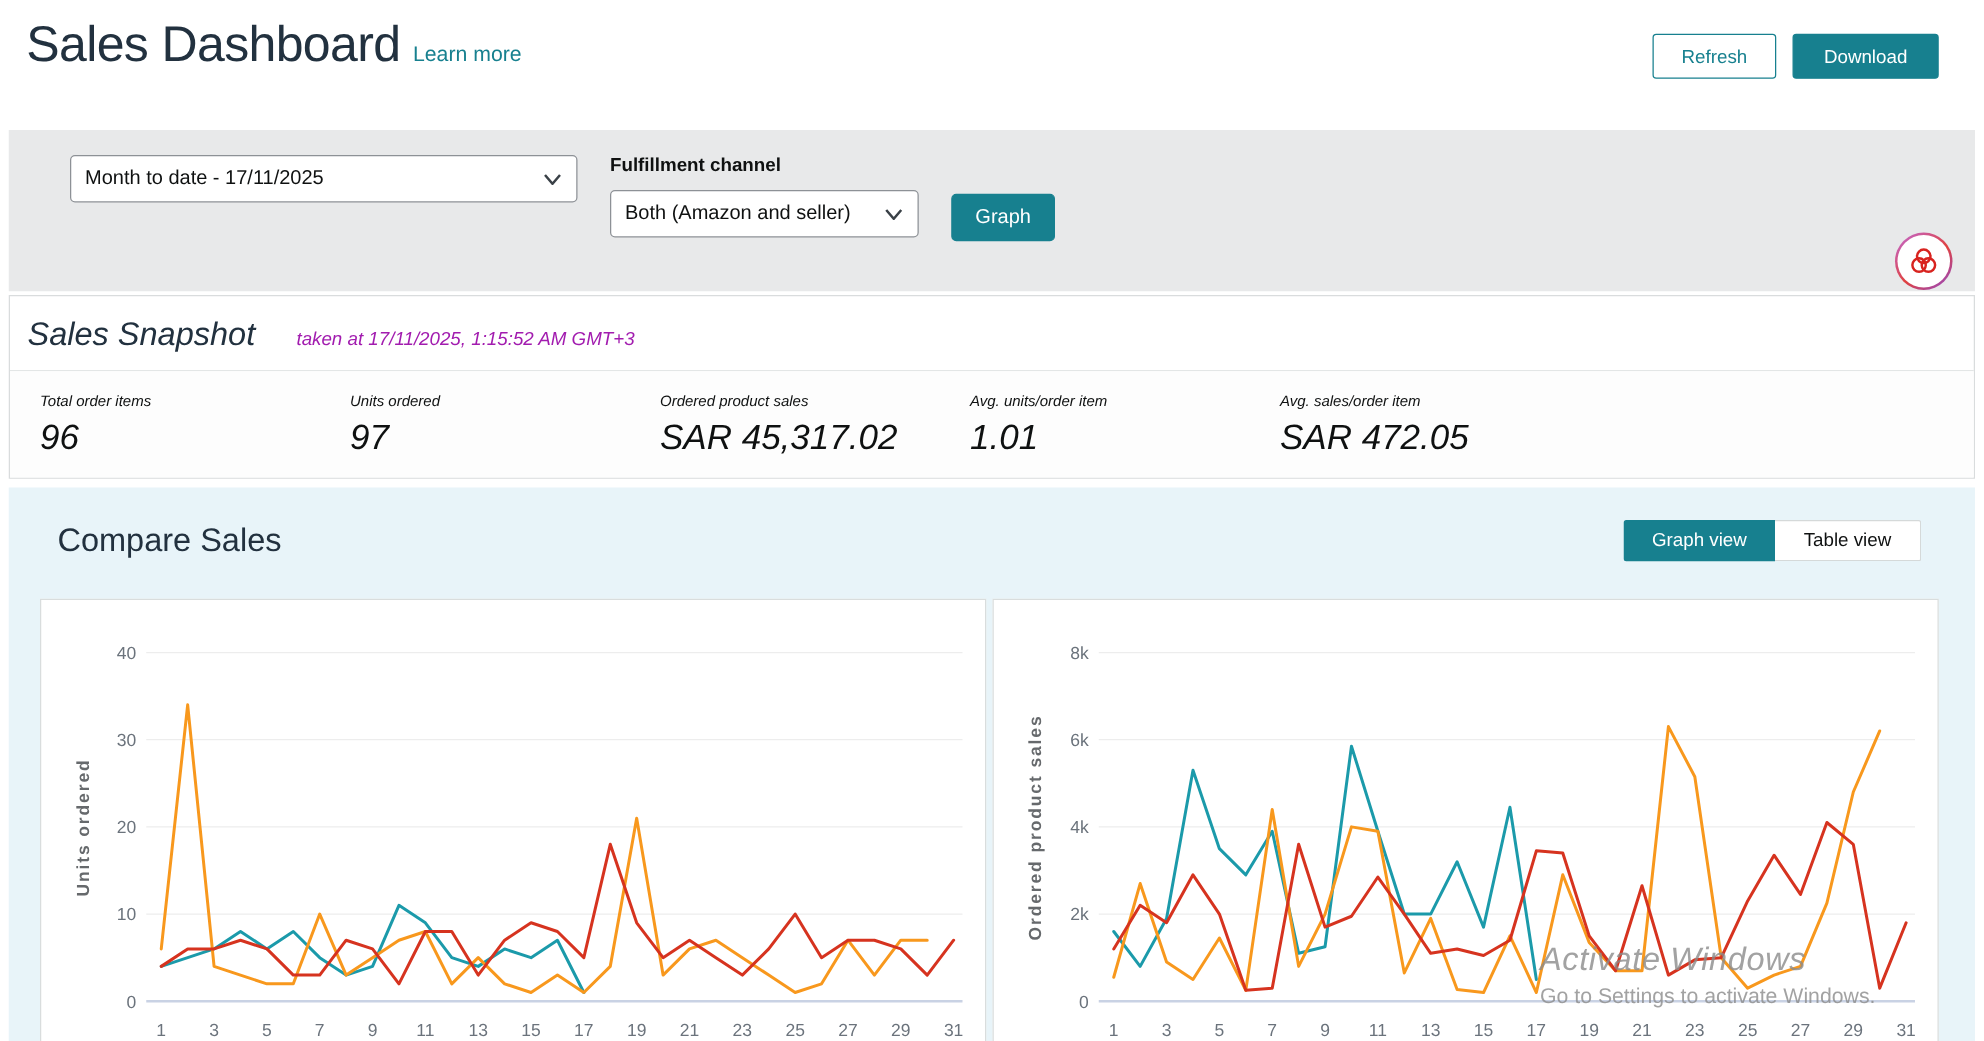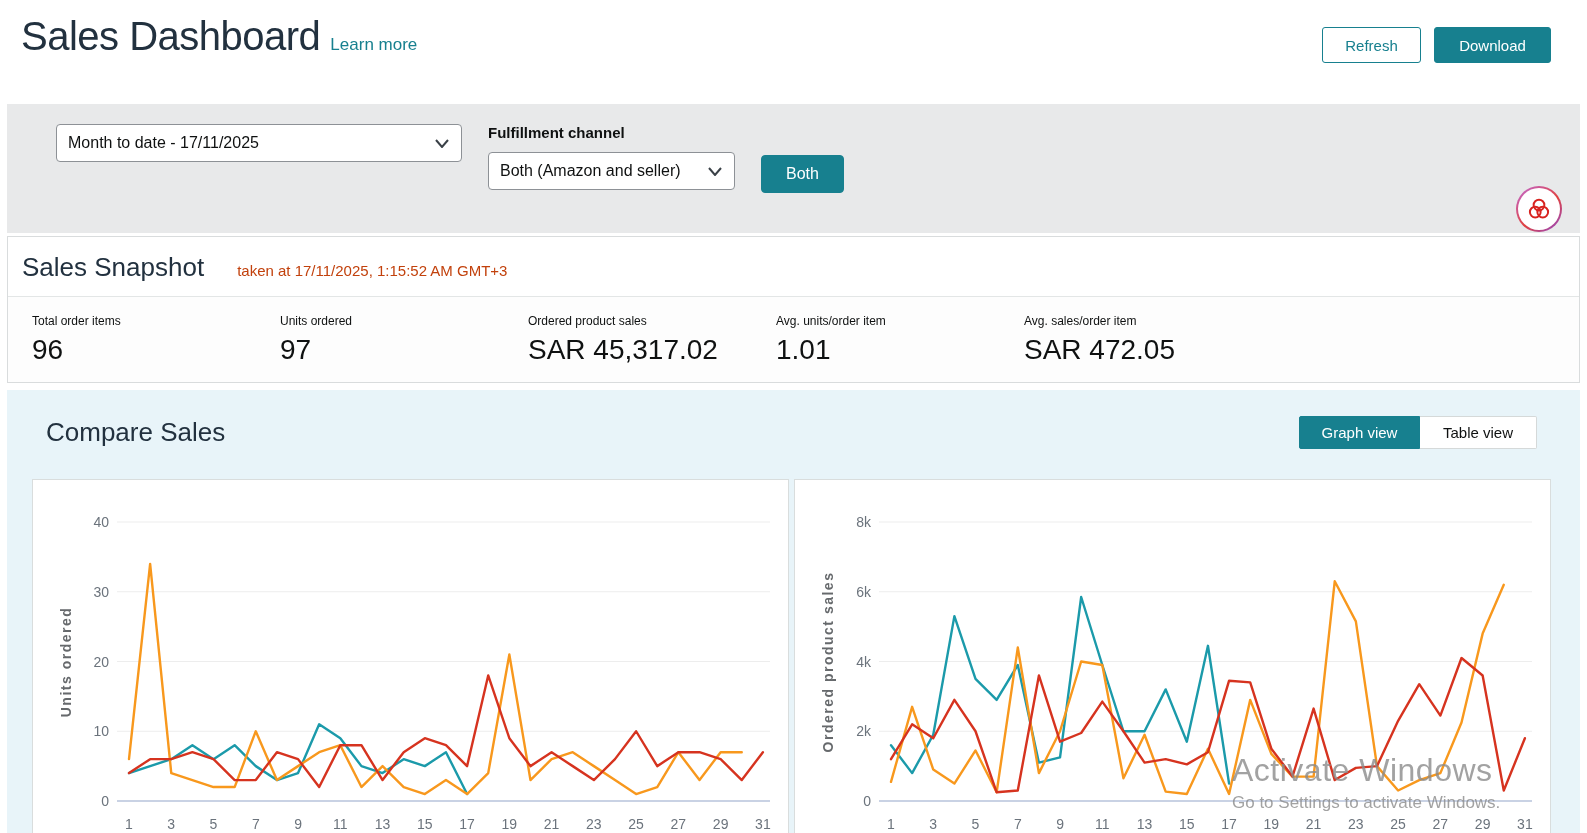--- a/index.html
+++ b/index.html
@@ -29,24 +29,24 @@
   .select-channel { width:247px; }
   .chev { width:14px; height:9px; flex:0 0 auto; margin-left:10px; }
   .apply-btn { width:83px; height:38px; margin-top:31px; border-radius:4px; font-size:16px; }
   .pdf-badge { position:absolute; right:18px; bottom:1px; width:46px; height:46px; border-radius:50%;
     background:linear-gradient(140deg,#c06bd8 0%, #e0413f 55%, #8e4bd0 100%);
     padding:2px; cursor:pointer; }
   .pdf-inner { width:100%; height:100%; border-radius:50%; background:#fff;
     display:flex; align-items:center; justify-content:center; }
 
   
-  .snapshot-card { margin:3px 7px 5px 7px; background:#fff; border:1px solid #d9dcdd; }
+  .snapshot-card { margin:3px 7px 5px 7px; background:#fff; border:1px solid #d9dcdd;font-style:italic; }
   .snap-head { display:flex; align-items:baseline; padding:15px 0 13px 14px; }
   .snap-title { font-size:26px; font-weight:400; color:#22313f; }
-  .snap-taken { font-size:15px; margin-left:33px; color:#c2410c; }
+  .snap-taken { font-size:15px; margin-left:33px; color:#a21caf; }
   .snap-divider { border-top:1px solid #e3e6e6; }
   .metrics { display:flex; padding:17px 0 16px 24px; background:#fdfdfd; }
   .metric { width:248px; }
   .metric-label { font-size:12px; color:#0f1111; }
   .metric-value { font-size:28px; margin-top:6px; color:#0f1111; }
 
   
   .compare-panel { margin:7px 7px 0 7px; background:#e8f4f9; height:460px; }
   .compare-head { display:flex; justify-content:space-between; align-items:center;
     padding:26px 43px 0 39px; }
@@ -57,21 +57,21 @@
     border-radius:2px 0 0 2px; width:121px; }
   .toggle-inactive { background:#fff; color:#0f1111; border:1px solid #d5d9d9; border-left:none;
     border-radius:0 2px 2px 0; width:117px; }
   .charts-row { display:flex; gap:5px; margin:30px 0 0 25px; }
   .chart-card { position:relative; width:757px; height:380px; background:#fff;
     border:1px solid #d9dddd; }
   .chart-card svg { display:block; }
 
   .watermark { position:absolute; left:437px; top:272px; color:#8b8b8b; opacity:.8;
     pointer-events:none; }
-  .wm1 { font-size:32px; font-weight:300; letter-spacing:0.5px; }
+  .wm1 { font-size:26px; font-weight:300; letter-spacing:0.5px;font-style:italic; }
   .wm2 { font-size:17px; font-weight:300; margin-top:4px; }
 </style>
 </head>
 <body>
 
 <header class="topbar">
   <div class="title-wrap">
     <h1 class="page-title">Sales Dashboard</h1>
     <a class="learn-more">Learn more</a>
   </div>
@@ -92,21 +92,21 @@
   </div>
   <div class="filter-group">
     <label class="filter-label">Fulfillment channel</label>
     <div class="select select-channel">
       <span>Both (Amazon and seller)</span>
       <svg class="chev" viewBox="0 0 14 9">
         <polyline points="1,1 7,8 13,1" fill="none" stroke="#3a4147" stroke-width="2"></polyline>
       </svg>
     </div>
   </div>
-  <button class="btn btn-primary apply-btn">Both</button>
+  <button class="btn btn-primary apply-btn">Graph</button>
 
   <div class="pdf-badge">
     <div class="pdf-inner">
       <svg width="28" height="28" viewBox="0 0 24 24">
         <g fill="none" stroke="#d8231f" stroke-width="1.7">
           <circle cx="12" cy="8.6" r="4.6"></circle>
           <circle cx="8.8" cy="14.6" r="4.6"></circle>
           <circle cx="15.2" cy="14.6" r="4.6"></circle>
         </g>
       </svg>

